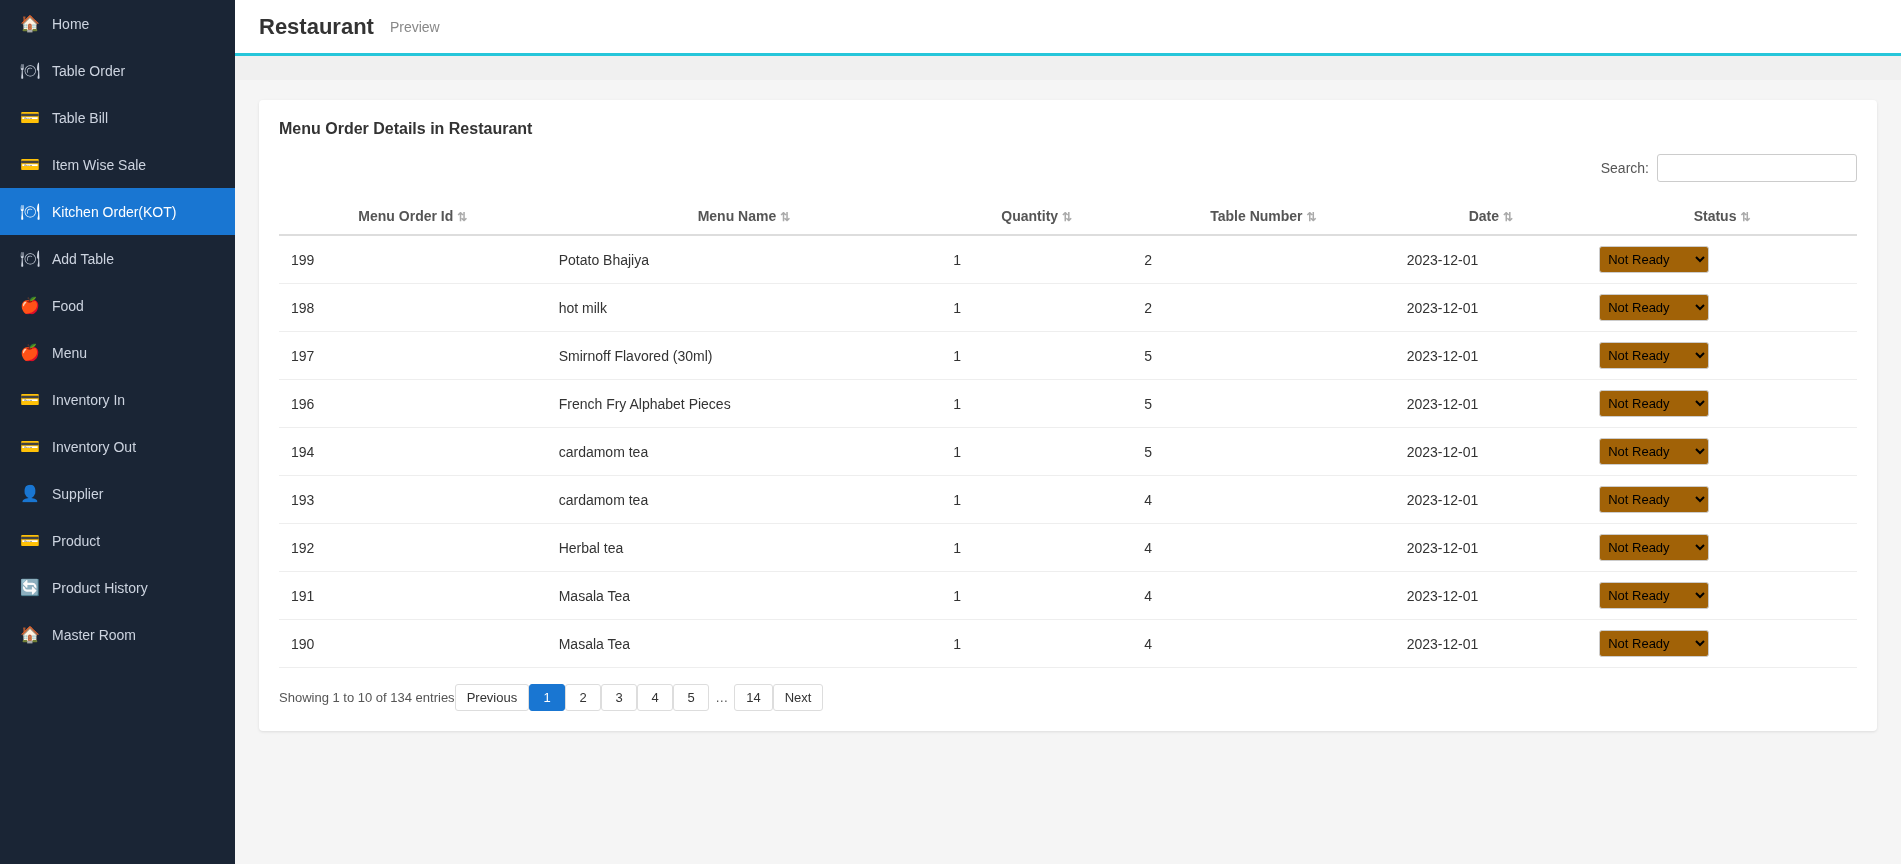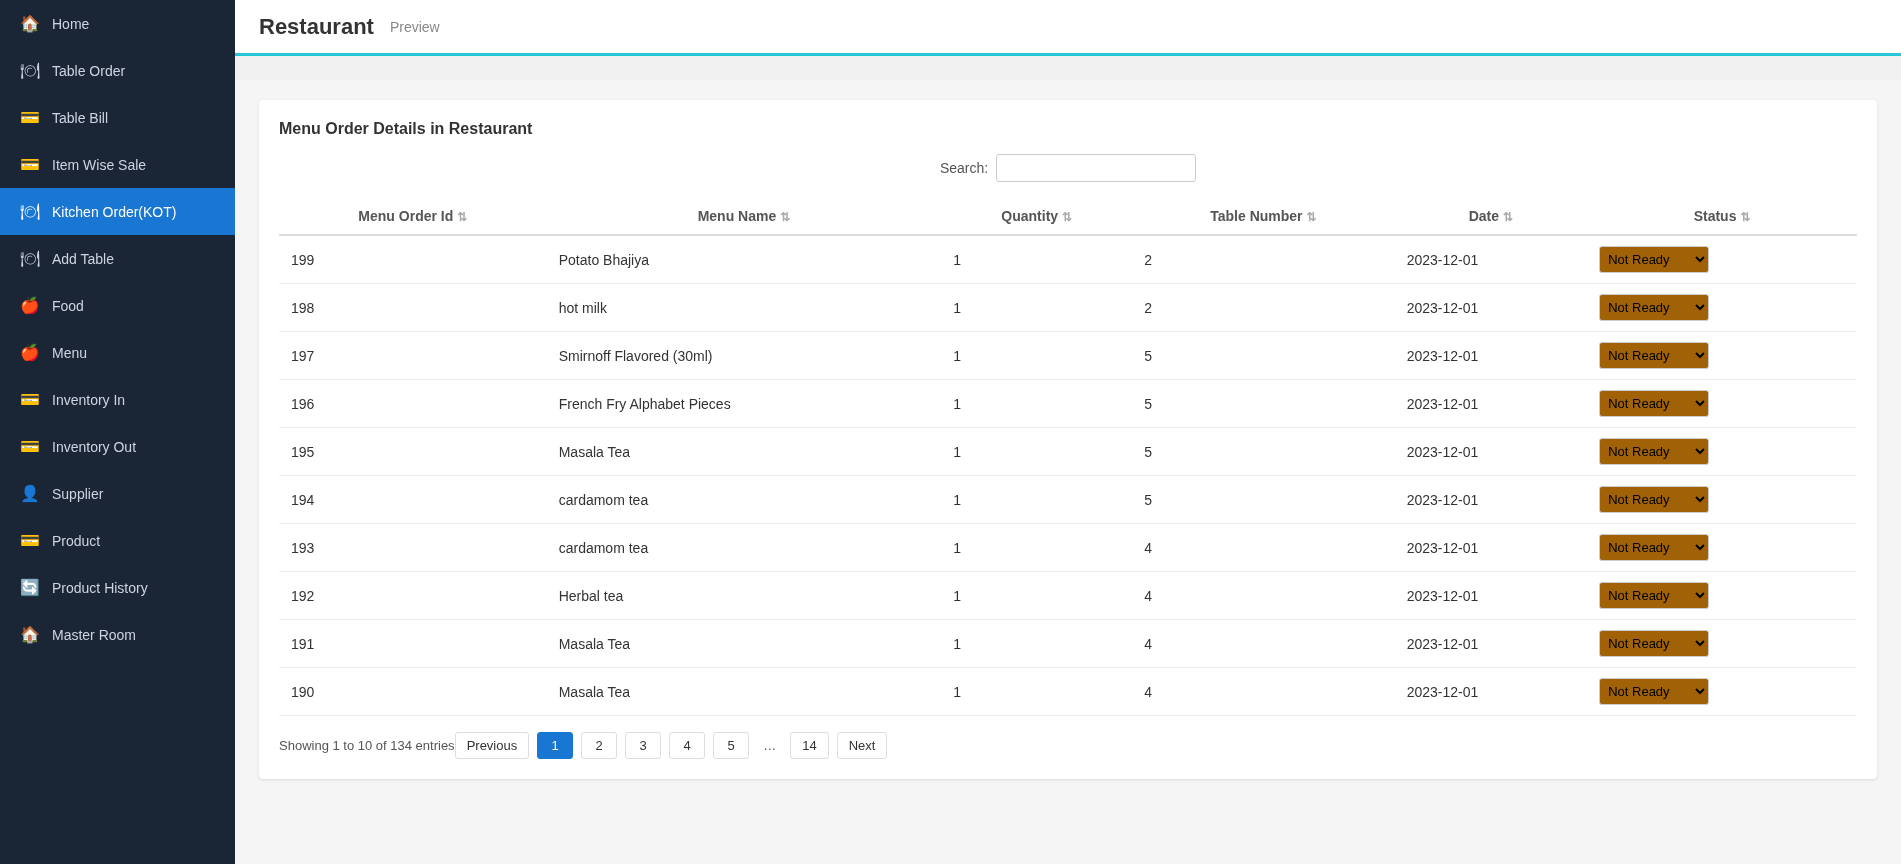--- a/index.html
+++ b/index.html
@@ -76,21 +76,21 @@
     .card-title {
       font-size: 16px;
       font-weight: bold;
       color: #333;
       margin-bottom: 16px;
     }
 
     
     .search-bar {
       display: flex;
-      justify-content: center;
+      justify-content: flex-end;
       align-items: center;
       margin-bottom: 16px;
       gap: 8px;
     }
     .search-label {
       font-size: 14px;
       color: #555;
     }
     .search-input {
       border: 1px solid #ccc;
@@ -149,21 +149,21 @@
       justify-content: flex-start;
       align-items: center;
       margin-top: 16px;
     }
     .pagination-info {
       font-size: 13px;
       color: #555;
     }
     .pagination-buttons {
       display: flex;
-      gap: 8px;
+      gap: 0;
       align-items: center;
     }
     .page-btn {
       border: 1px solid #ddd;
       background: #fff;
       color: #333;
       padding: 5px 11px;
       border-radius: 3px;
       cursor: pointer;
       font-size: 13px;
@@ -282,28 +282,20 @@
               <td>197</td>
               <td>Smirnoff Flavored (30ml)</td>
               <td>1</td>
               <td>5</td>
               <td>2023-12-01</td>
               <td><select class="status-select"><option value="Not Ready">Not Ready</option><option value="Ready">Ready</option><option value="Served">Served</option></select></td>
             </tr>
             <tr>
               <td>196</td>
               <td>French Fry Alphabet Pieces</td>
-              <td>1</td>
-              <td>5</td>
-              <td>2023-12-01</td>
-              <td><select class="status-select"><option value="Not Ready">Not Ready</option><option value="Ready">Ready</option><option value="Served">Served</option></select></td>
-            </tr>
-            <tr>
-              <td>195</td>
-              <td>Masala Tea</td>
               <td>1</td>
               <td>5</td>
               <td>2023-12-01</td>
               <td><select class="status-select"><option value="Not Ready">Not Ready</option><option value="Ready">Ready</option><option value="Served">Served</option></select></td>
             </tr>
             <tr>
               <td>194</td>
               <td>cardamom tea</td>
               <td>1</td>
               <td>5</td>

